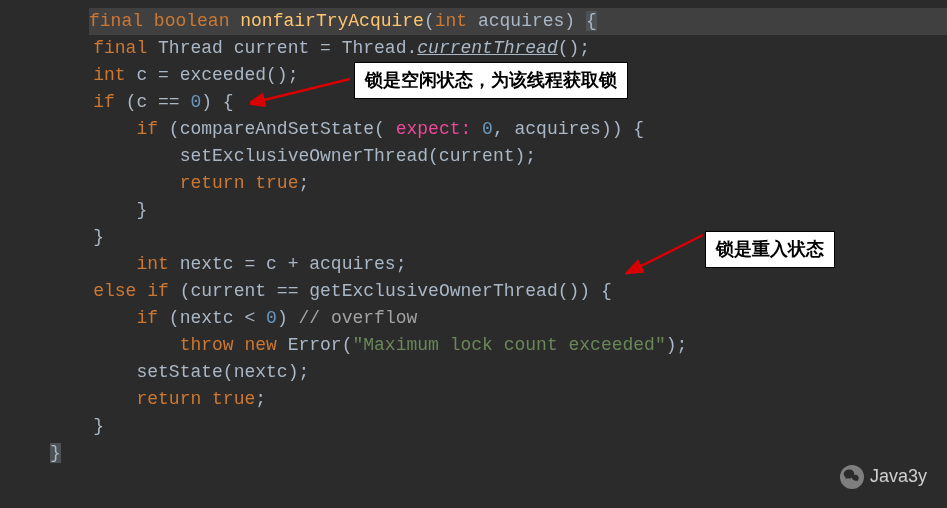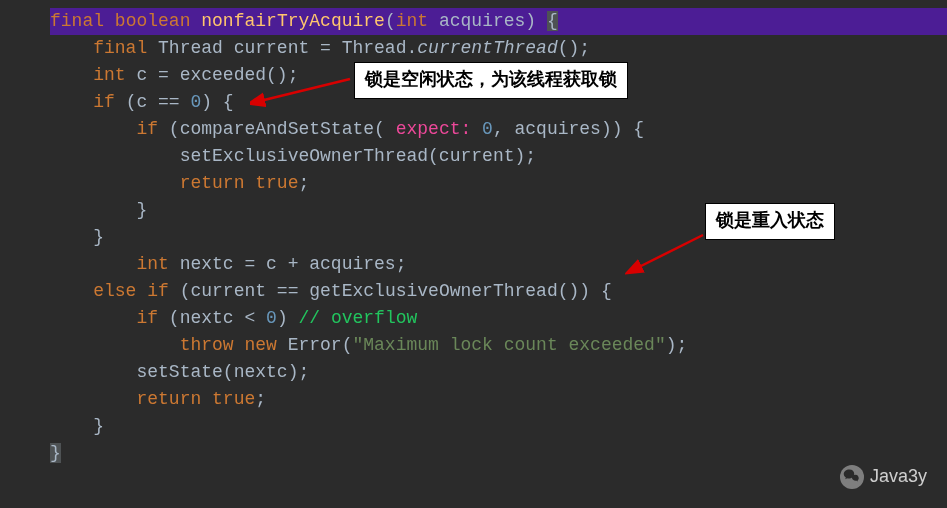--- a/index.html
+++ b/index.html
@@ -21,45 +21,45 @@
     .code-area {
       padding: 8px 0 0 50px;
       position: relative;
     }
     .line {
       white-space: pre;
       height: 27px;
     }
     .kw { color: #cc7832; }
     .method-def { color: #ffc66d; }
-    .static-call { color: #a9b7c6; font-style: italic; }
+    .static-call { color: #a9b7c6; font-style: italic; text-decoration: underline; }
     .param-hint { color: #ec4899; }
     .num { color: #6897bb; }
     .str { color: #6a8759; }
-    .comment { color: #22c55e; }
+    .comment { color: #a3a3a3; }
     .brace-hl { background: #4e5254; }
-    .hl-line { background: #4c1d95; }
+    .hl-line { background: #404040; margin-left: 39px; }
     
     .annotation {
       position: absolute;
       background: #ffffff;
       color: #000000;
-      font-family: Liberation Mono, monospace;
+      font-family: Liberation Sans, sans-serif;
       font-size: 18px;
       font-weight: bold;
       padding: 4px 10px;
       border: 1px solid #000;
       white-space: nowrap;
     }
     .anno1 {
       top: 62px;
       left: 354px;
     }
     .anno2 {
-      top: 203px;
+      top: 231px;
       left: 705px;
       padding-left: 10px;
     }
     .arrow {
       position: absolute;
       pointer-events: none;
     }
     .watermark {
       position: absolute;
       bottom: 18px;

